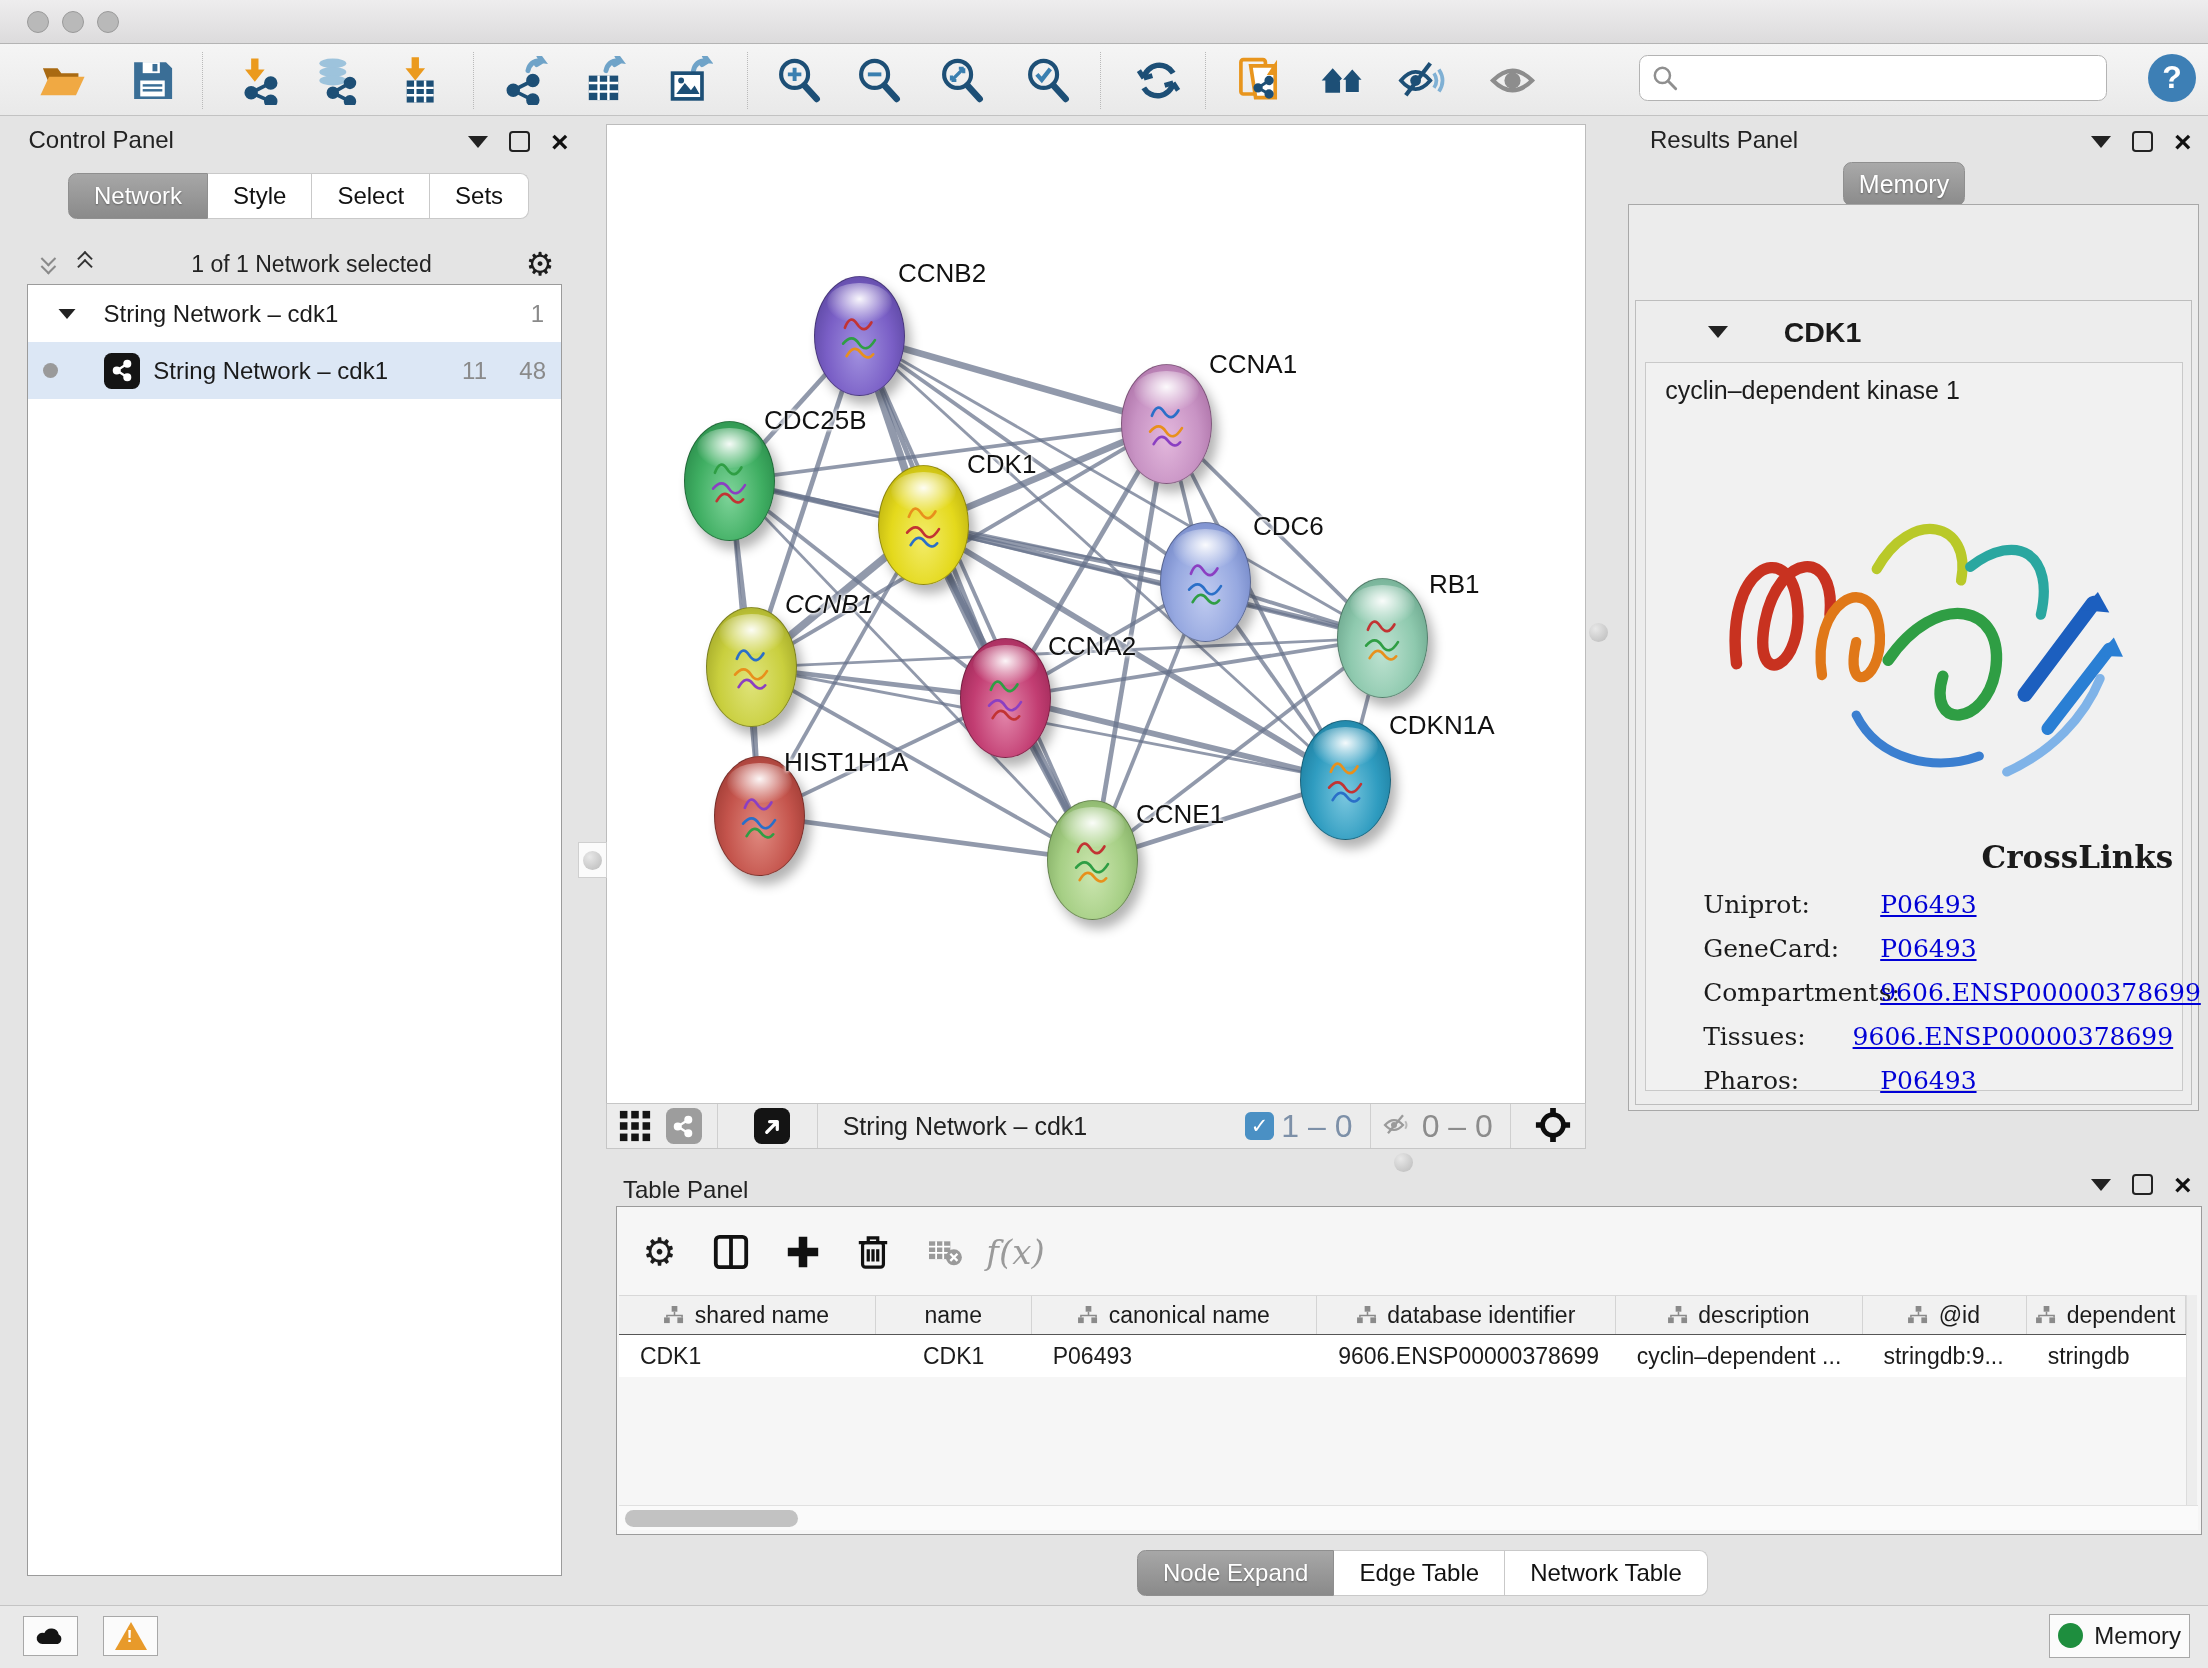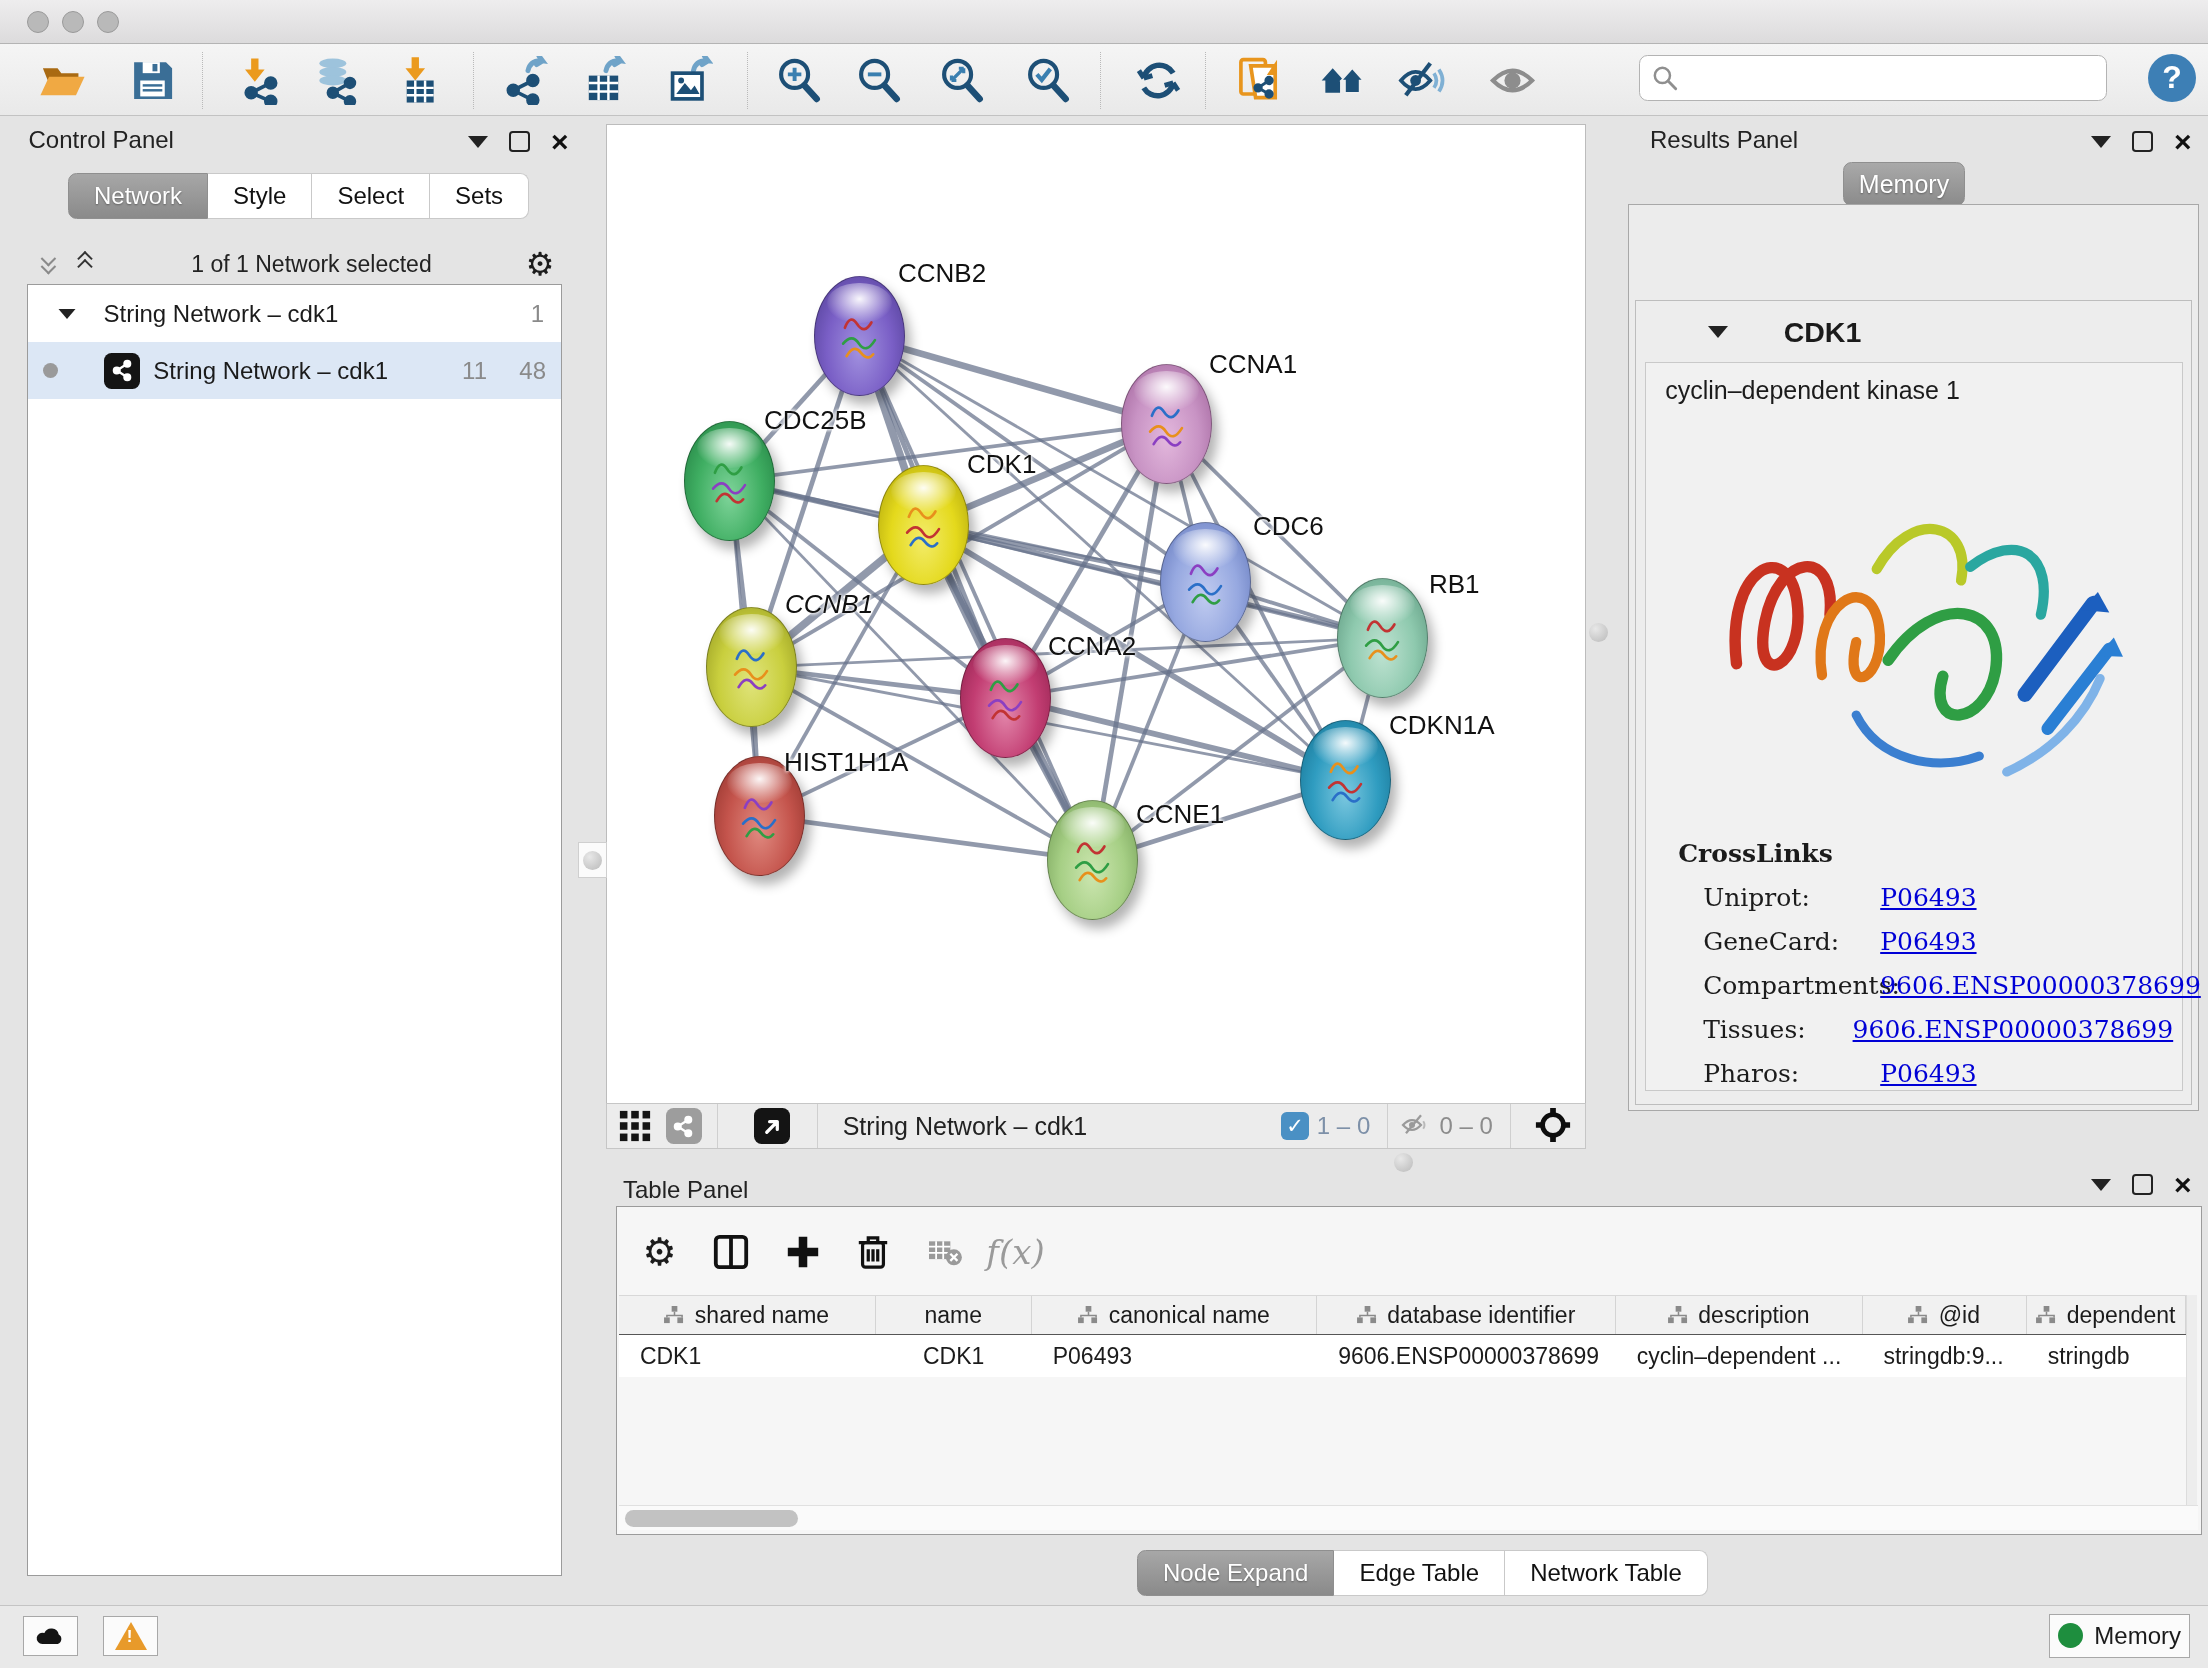--- a/index.html
+++ b/index.html
@@ -88,21 +88,21 @@
 
   
   #netbar { position:absolute; left:606px; top:1103px; width:980px; height:46px;
     background:#ececec; border:1px solid #c6c6c6; display:flex; align-items:center; }
   .nb-sep { width:1px; height:44px; background:#cfcfcf; margin:0 9.5px; }
   .blackbadge { width:36px; height:36px; background:#141414; border-radius:7.6px;
     display:flex; align-items:center; justify-content:center; }
   .graybadge { width:36px; height:36px; background:#9d9d9d; border-radius:7.6px;
     display:flex; align-items:center; justify-content:center; }
   #nb-title { font-size:25px; color:#222; margin-left:15px; }
-  .nb-count { font-size:24px; color:#8c8c8c; margin:0 7.6px; }
+  .nb-count { font-size:32px; color:#8c8c8c; margin:0 7.6px; }
   #nb-check { width:28.5px; height:28.5px; background:#4a90c4; border-radius:5.7px; color:#fff;
     font-size:21px; display:flex; align-items:center; justify-content:center; }
 
   
   #rp-head { position:absolute; left:1650px; top:126px; }
   #rp-tab { position:absolute; left:1843px; top:162px; width:122px; height:44px;
     background:linear-gradient(#a9a9a9,#8b8b8b); border:1px solid #8f8f8f;
     border-radius:8.6px; color:#fff; font-size:25px; display:flex; align-items:center;
     justify-content:center; text-shadow:0 1px 1.9px rgba(0,0,0,.35); }
   #rp-outer { position:absolute; left:1628px; top:204px; width:571px; height:907px;
@@ -115,21 +115,21 @@
   #rp-main { position:absolute; left:5.7px; top:95px; width:557px; height:805px;
     background:#ededed; border:1px solid #bdbdbd; }
   #rp-gene-row { position:absolute; left:0; top:15px; width:100%; height:44px; }
   #rp-gene { position:absolute; left:148px; font-size:28.5px; font-weight:bold; }
   #rp-card { position:absolute; left:9.5px; top:61px; width:538px; height:729px;
     background:#f1f1f1; border:1px solid #c9c9c9; }
   #rp-desc { position:absolute; left:19px; top:13.3px; font-size:25px; }
   #protein { position:absolute; left:38px; top:67px; }
   #xlinks { position:absolute; left:32px; top:476px; width:495px;
     font-family:"DejaVu Serif", serif; }
-  #xl-title { font-size:25px; font-weight:bold; }
+  #xl-title { font-size:31px; font-weight:bold;text-align:right; }
   .xlrow { display:flex; margin-top:15px; font-size:25px; }
   .xlrow .lab { width:202px; padding-left:25px; }
   .xlrow .val { color:#0000d6; text-decoration:underline; }
 
   
   #tp-head { position:absolute; left:623px; top:1168px;margin-top:8px; }
   #tp-outer { position:absolute; left:616px; top:1206px; width:1586px; height:329px;
     background:#f6f6f6; border:1.9px solid #9b9b9b; }
   .tp-icon { position:absolute; top:19px; width:51px; height:51px; display:flex;
     align-items:center; justify-content:center; }

